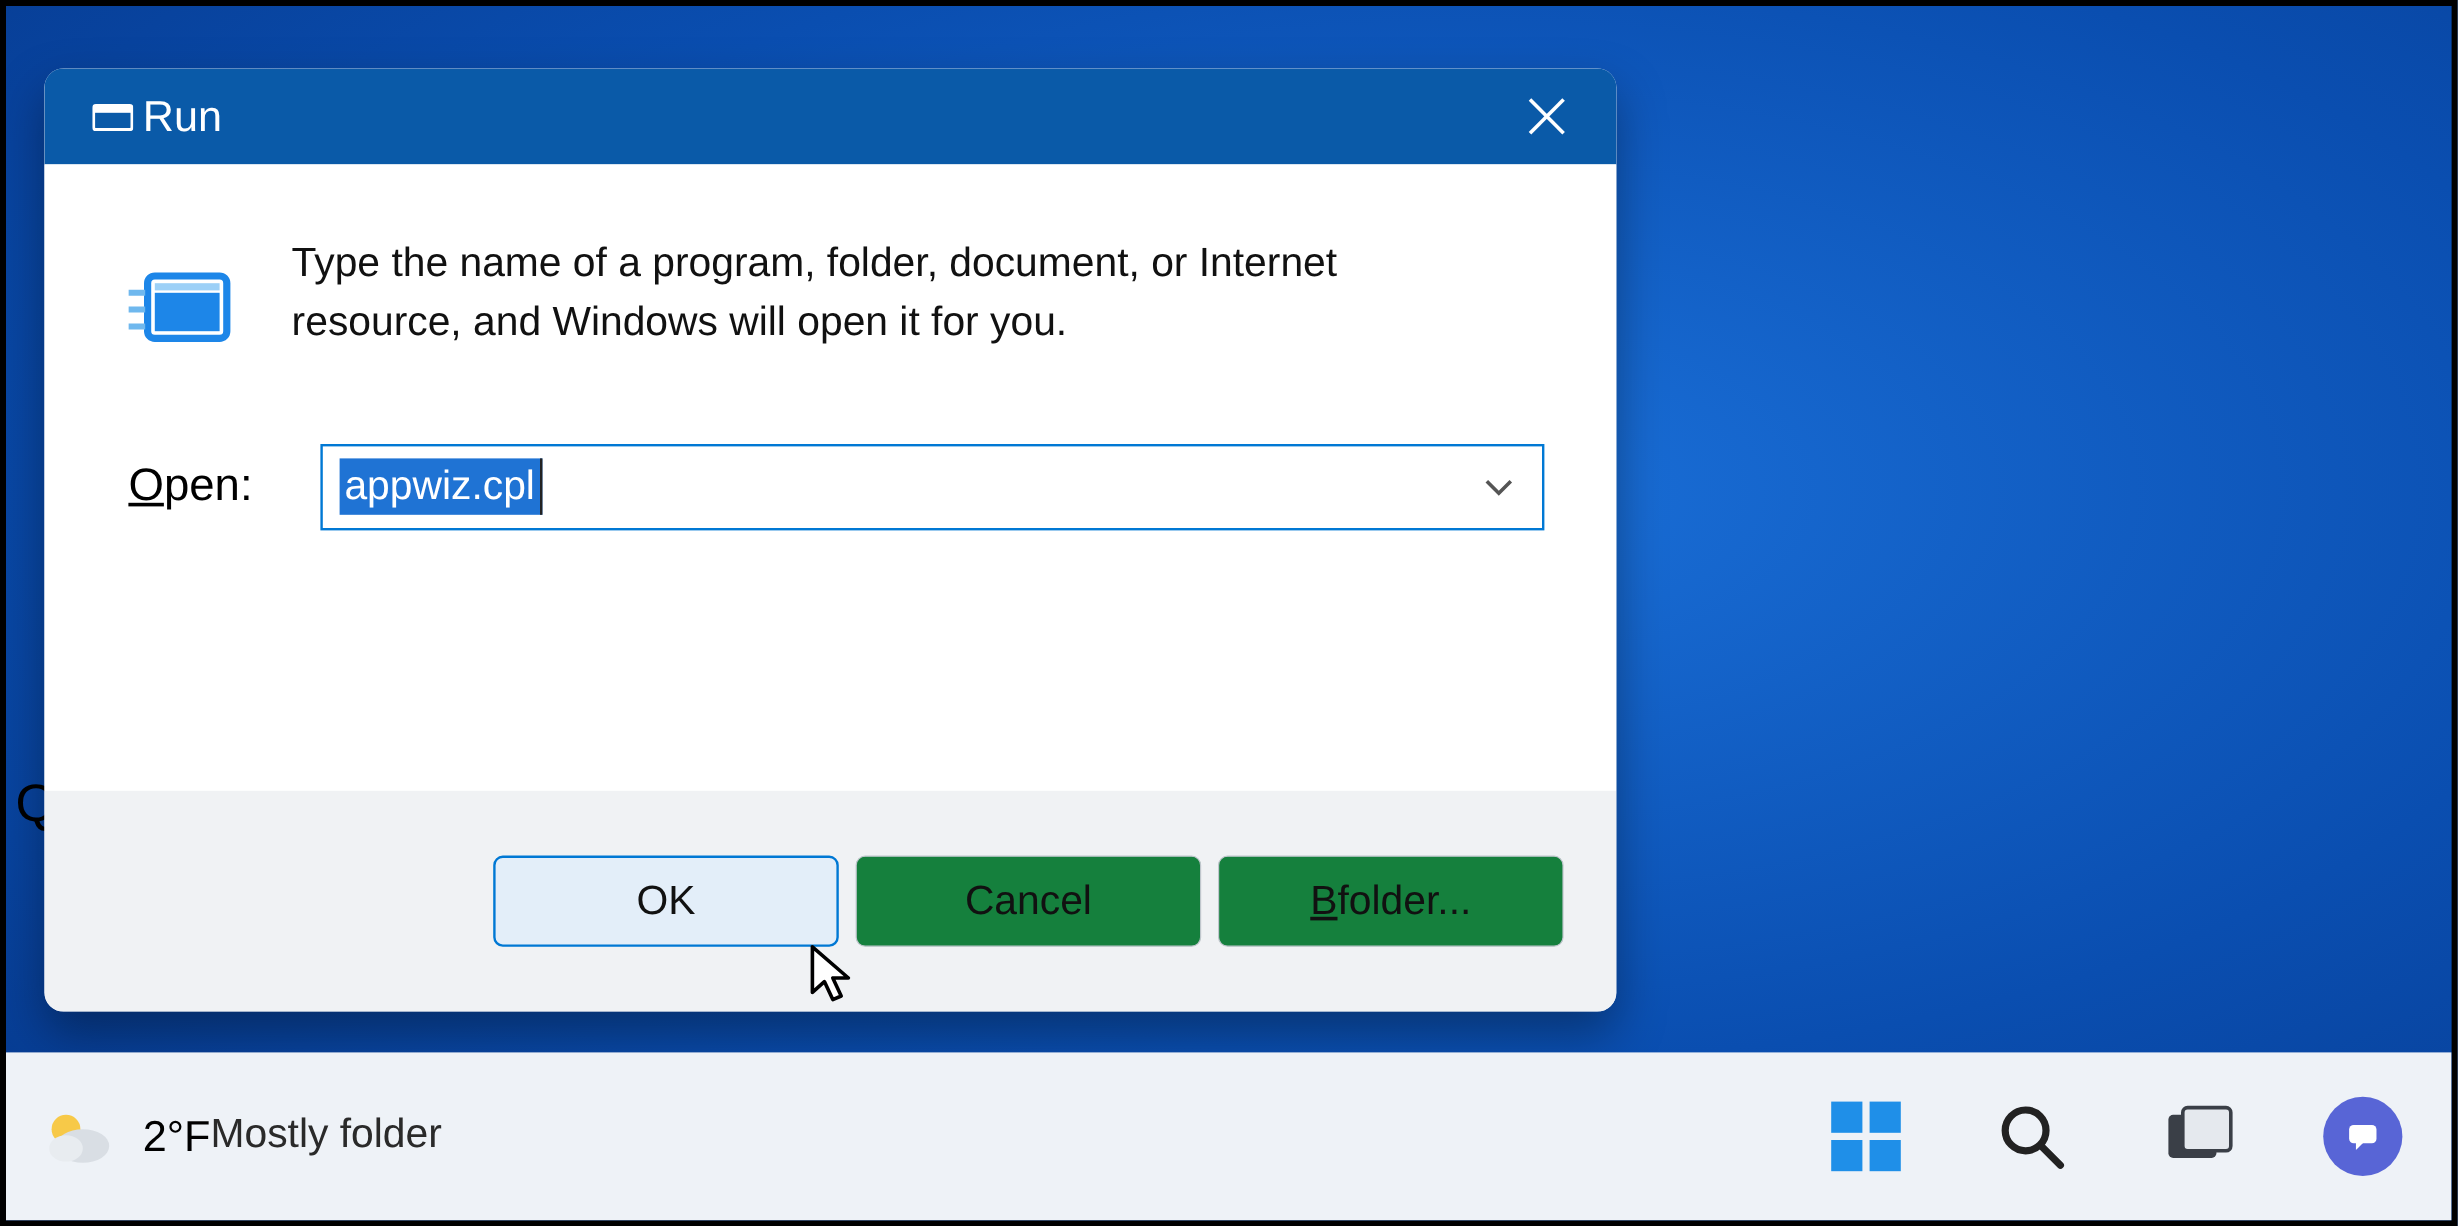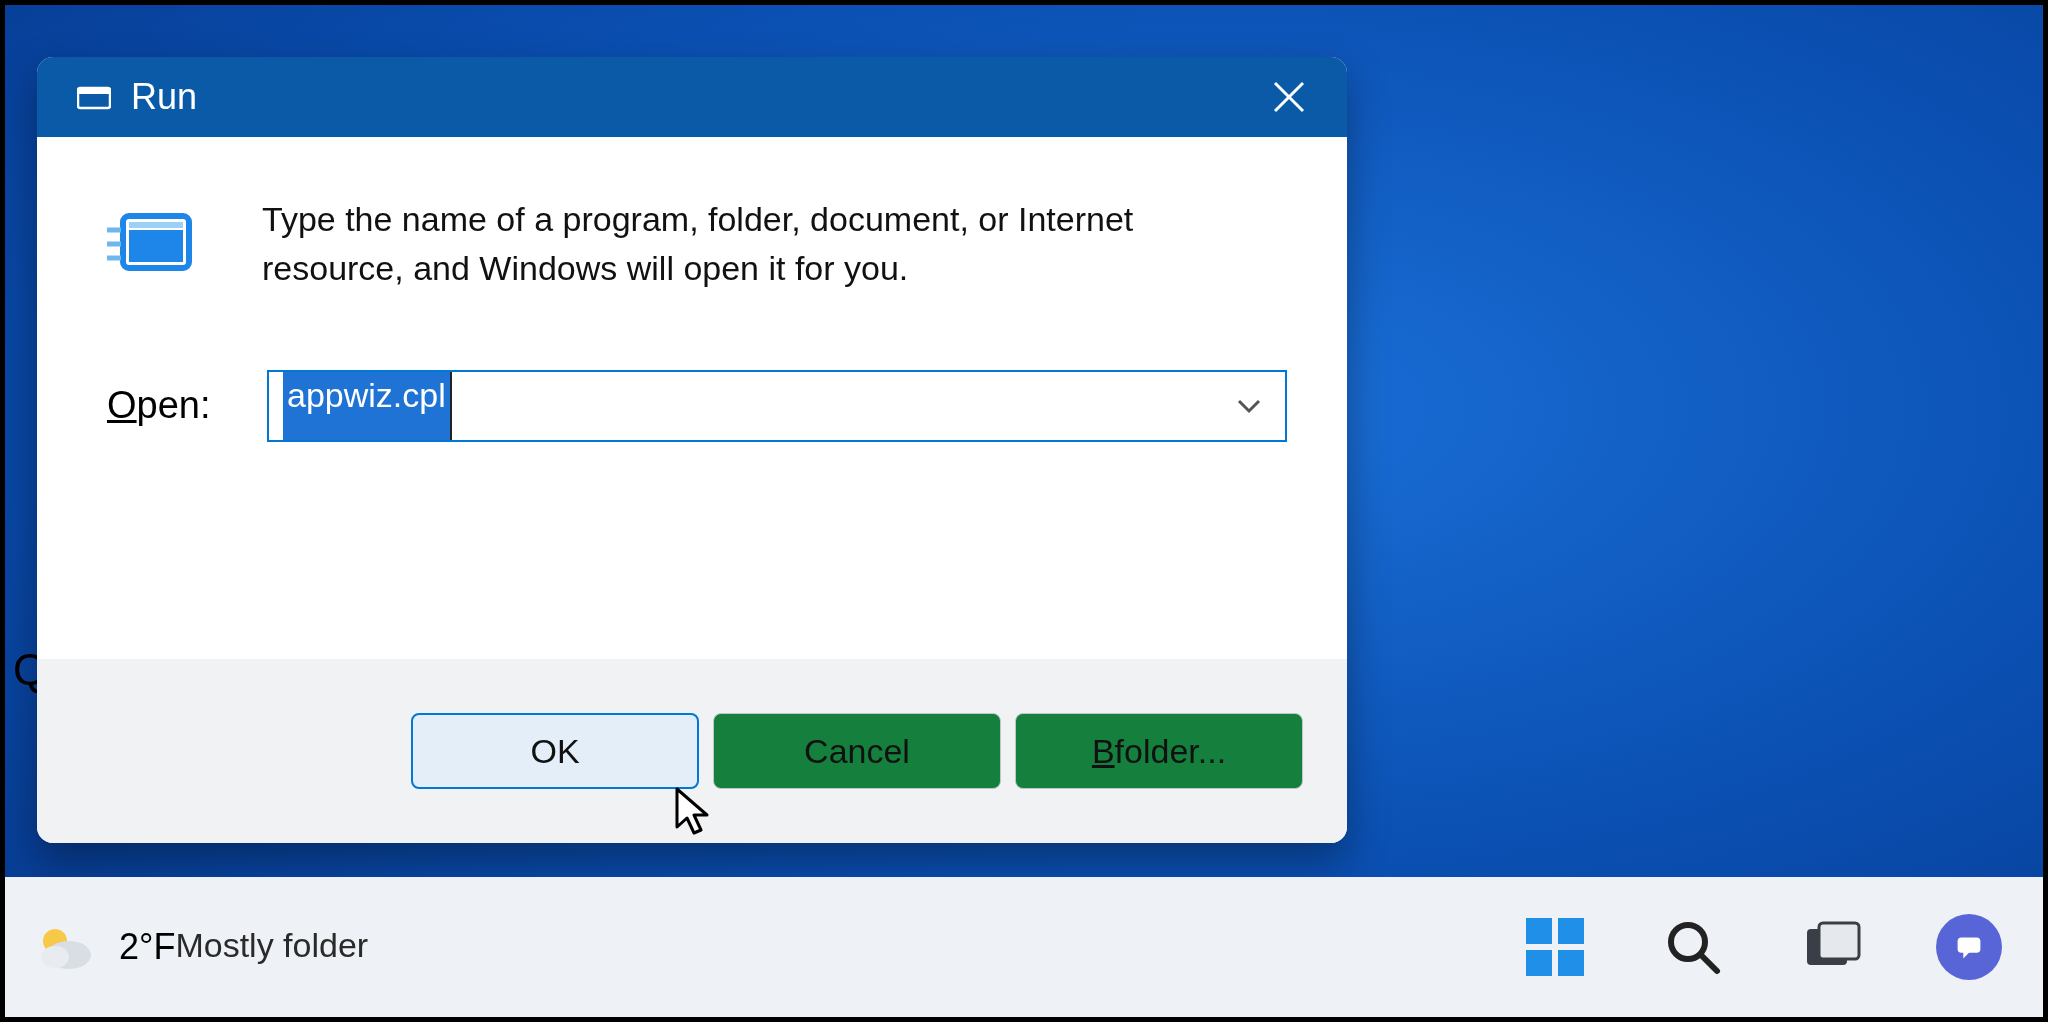--- a/index.html
+++ b/index.html
@@ -20,42 +20,42 @@
     display: flex; flex-direction: column;
     overflow: hidden;
   }
   .titlebar {
     height: 80px;
     background: #0a5aa8;
     display: flex; align-items: center; justify-content: space-between;
     padding: 0 40px 0 40px;
     color: #fff;
   }
-  .titlebar-left { display: flex; align-items: center; gap: 20px; }
+  .titlebar-left { display: flex; align-items: center; gap: 8px; }
   .titlebar-title { font-size: 36px; font-weight: 400; }
   .title-icon { width: 34px; height: 26px; }
   .close-x { width: 36px; height: 36px; cursor: pointer; }
 
   .body-area {
     flex: 1; background: #fff;
     padding: 58px 60px 40px 70px;
   }
-  .desc-row { display: flex; align-items: center; gap: 67px; }
+  .desc-row { display: flex; align-items: flex-end; gap: 48px; }
   .run-large-icon { width: 88px; height: 72px; flex-shrink: 0; }
   .desc-text { font-size: 34px; color: #111; line-height: 1.45; max-width: 1020px; }
 
   .open-row { display: flex; align-items: center; gap: 40px; margin-top: 76px; }
   .open-label { font-size: 38px; color: #000; min-width: 120px; }
   .open-label .ul { text-decoration: underline; }
   .combo {
     position: relative;
     flex: 1;
     height: 72px;
     border: 2px solid #0078d4;
-    display: flex; 
+    display: flex; align-items: center;
     padding: 0 46px 0 14px;
     background: #fff;
   }
   .combo .selection {
     background: #1f73d4;
     color: #fff;
     font-size: 34px;
     padding: 4px 4px;
     display: inline-block;
     border-right: 2px solid #222;

